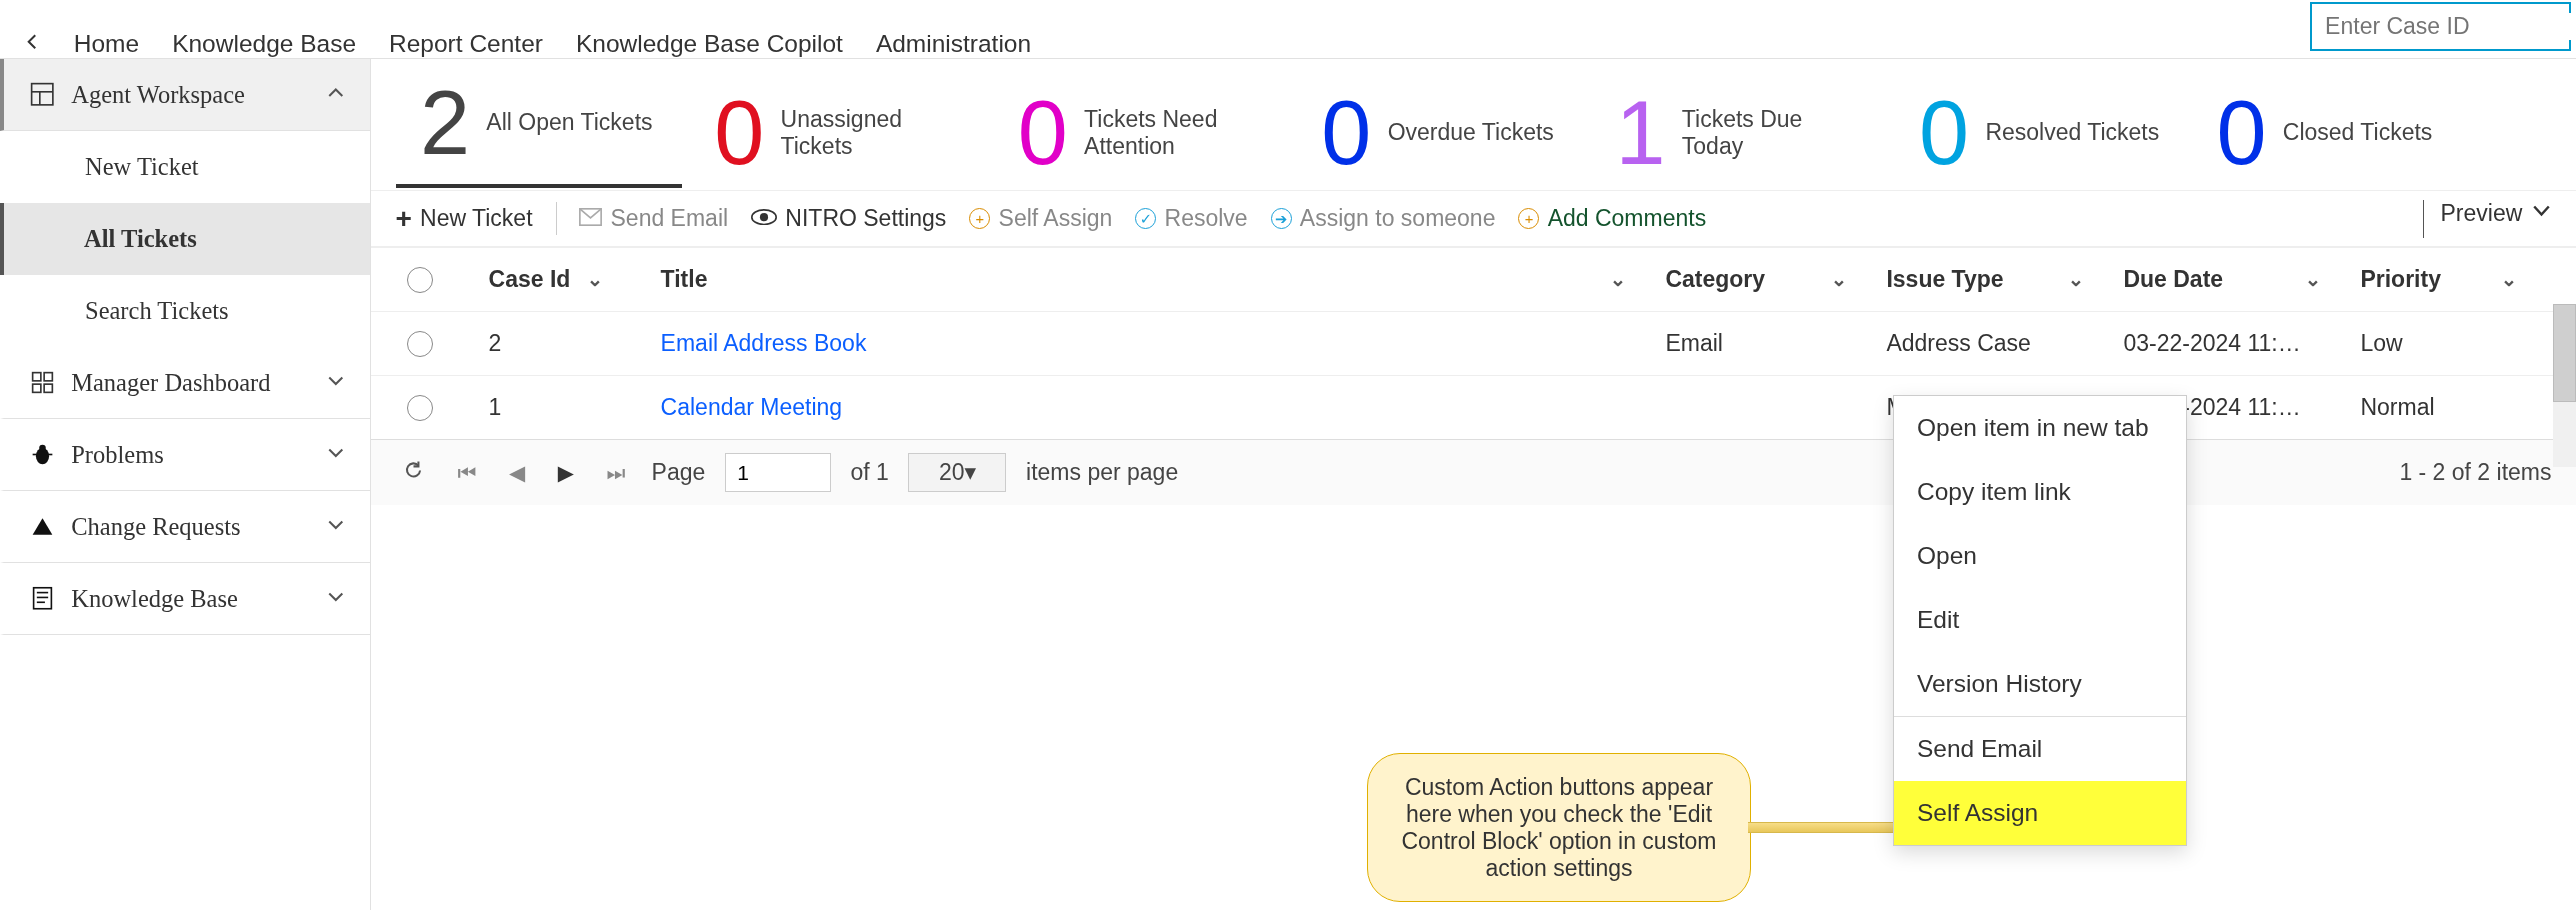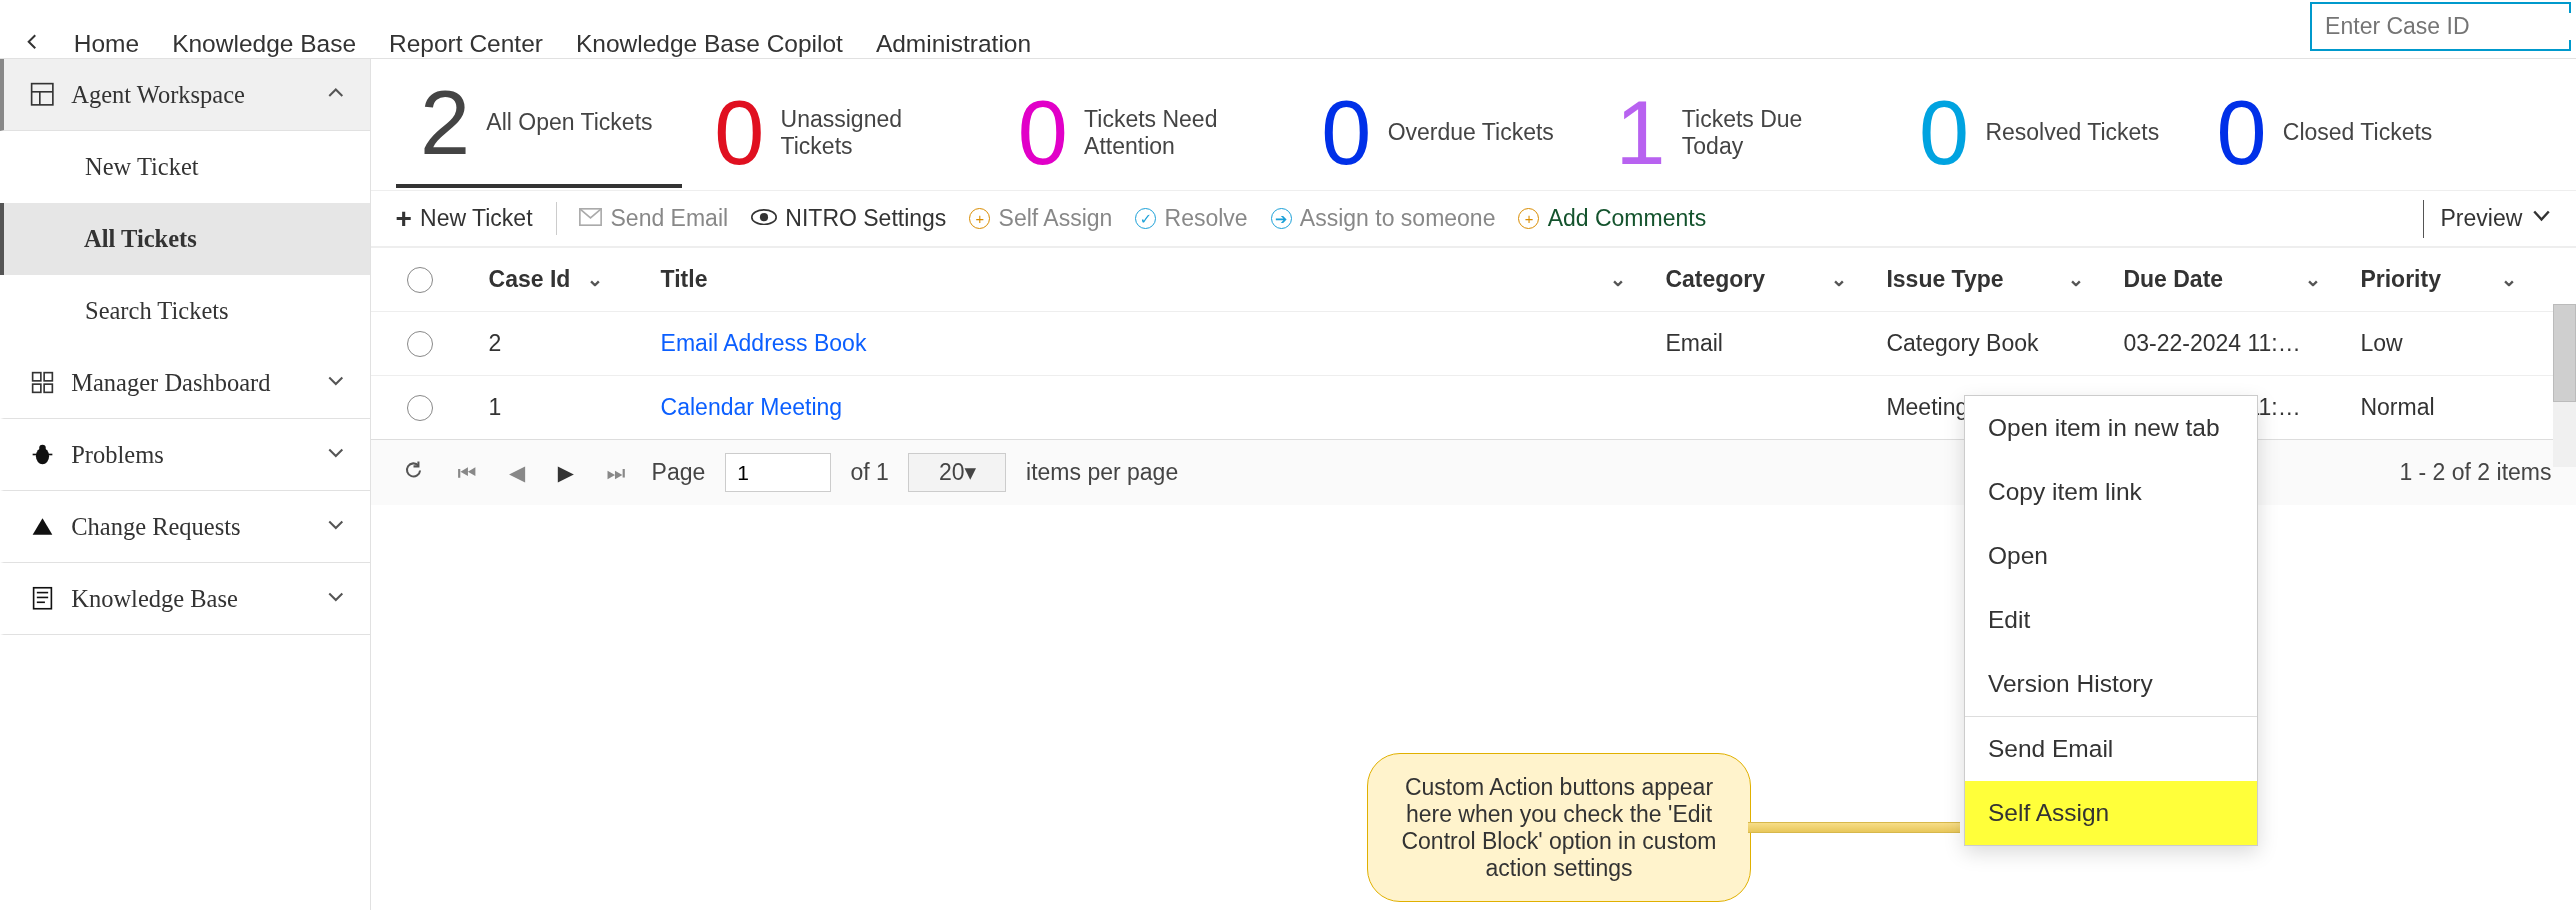--- a/index.html
+++ b/index.html
@@ -136,21 +136,21 @@
   }
   .tb-item { display: flex; align-items: center; gap: 8.2px; color: #888; cursor: pointer; }
   .tb-item.enabled { color: #333; }
   .tb-icon-circle {
     width: 21px; height: 21px; border: 1.6px solid currentColor; border-radius: 50%;
     display: inline-flex; align-items:center; justify-content:center;
     font-size: 14.7px;
   }
   .tb-eye { font-size: 19.6px; color: #333; }
   .tb-sep { width: 0.8px; height: 33px; background: #ccc; }
-  .tb-right { margin-left: auto; display: flex; align-items: center; gap: 16.3px; }
+  .tb-right { margin-left: auto; display: flex; align-items: flex-start; gap: 16.3px; }
   .tb-right .vsep { width: 1.6px; height: 38px; background: #555; }
 
   
   .grid {
     border-bottom: 0.8px solid #ddd;
   }
   .grid-header, .grid-row {
     display: flex;
     align-items: center;
     height: 64px;
@@ -189,21 +189,21 @@
   }
   .page-size {
     width: 98px; height: 39px; border: 0.8px solid #ccc; background: #f3f3f3;
     display: flex; align-items:center; justify-content: center; padding: 0 11.4px;
   }
   .pager .right { margin-left: auto; }
 
   
   .ctx-menu {
     position: absolute;
-    left: 1593px;
+    left: 1522px;
     top: 336px;
     width: 294px;
     background: #fff;
     border: 0.8px solid #ccc;
     box-shadow: 0 6.5px 19.6px rgba(0,0,0,.15);
     z-index: 50;
   }
   .ctx-item {
     padding: 18px 23px;
     font-size: 24.5px;
@@ -499,21 +499,21 @@
         <div class="cell caseid">
             <span>2</span>
           </div>
         <div class="cell title">
             <span class="row-link">Email Address Book</span>
           </div>
         <div class="cell category">
             <span>Email</span>
           </div>
         <div class="cell issue">
-            <span>Category Book</span>
+            <span>Address Case</span>
           </div>
         <div class="cell due">
             <span>03-22-2024 11:…</span>
           </div>
         <div class="cell priority">
             <span>Low</span>
           </div>
         <div class="cell scrollgutter"></div>
       </div>
 

